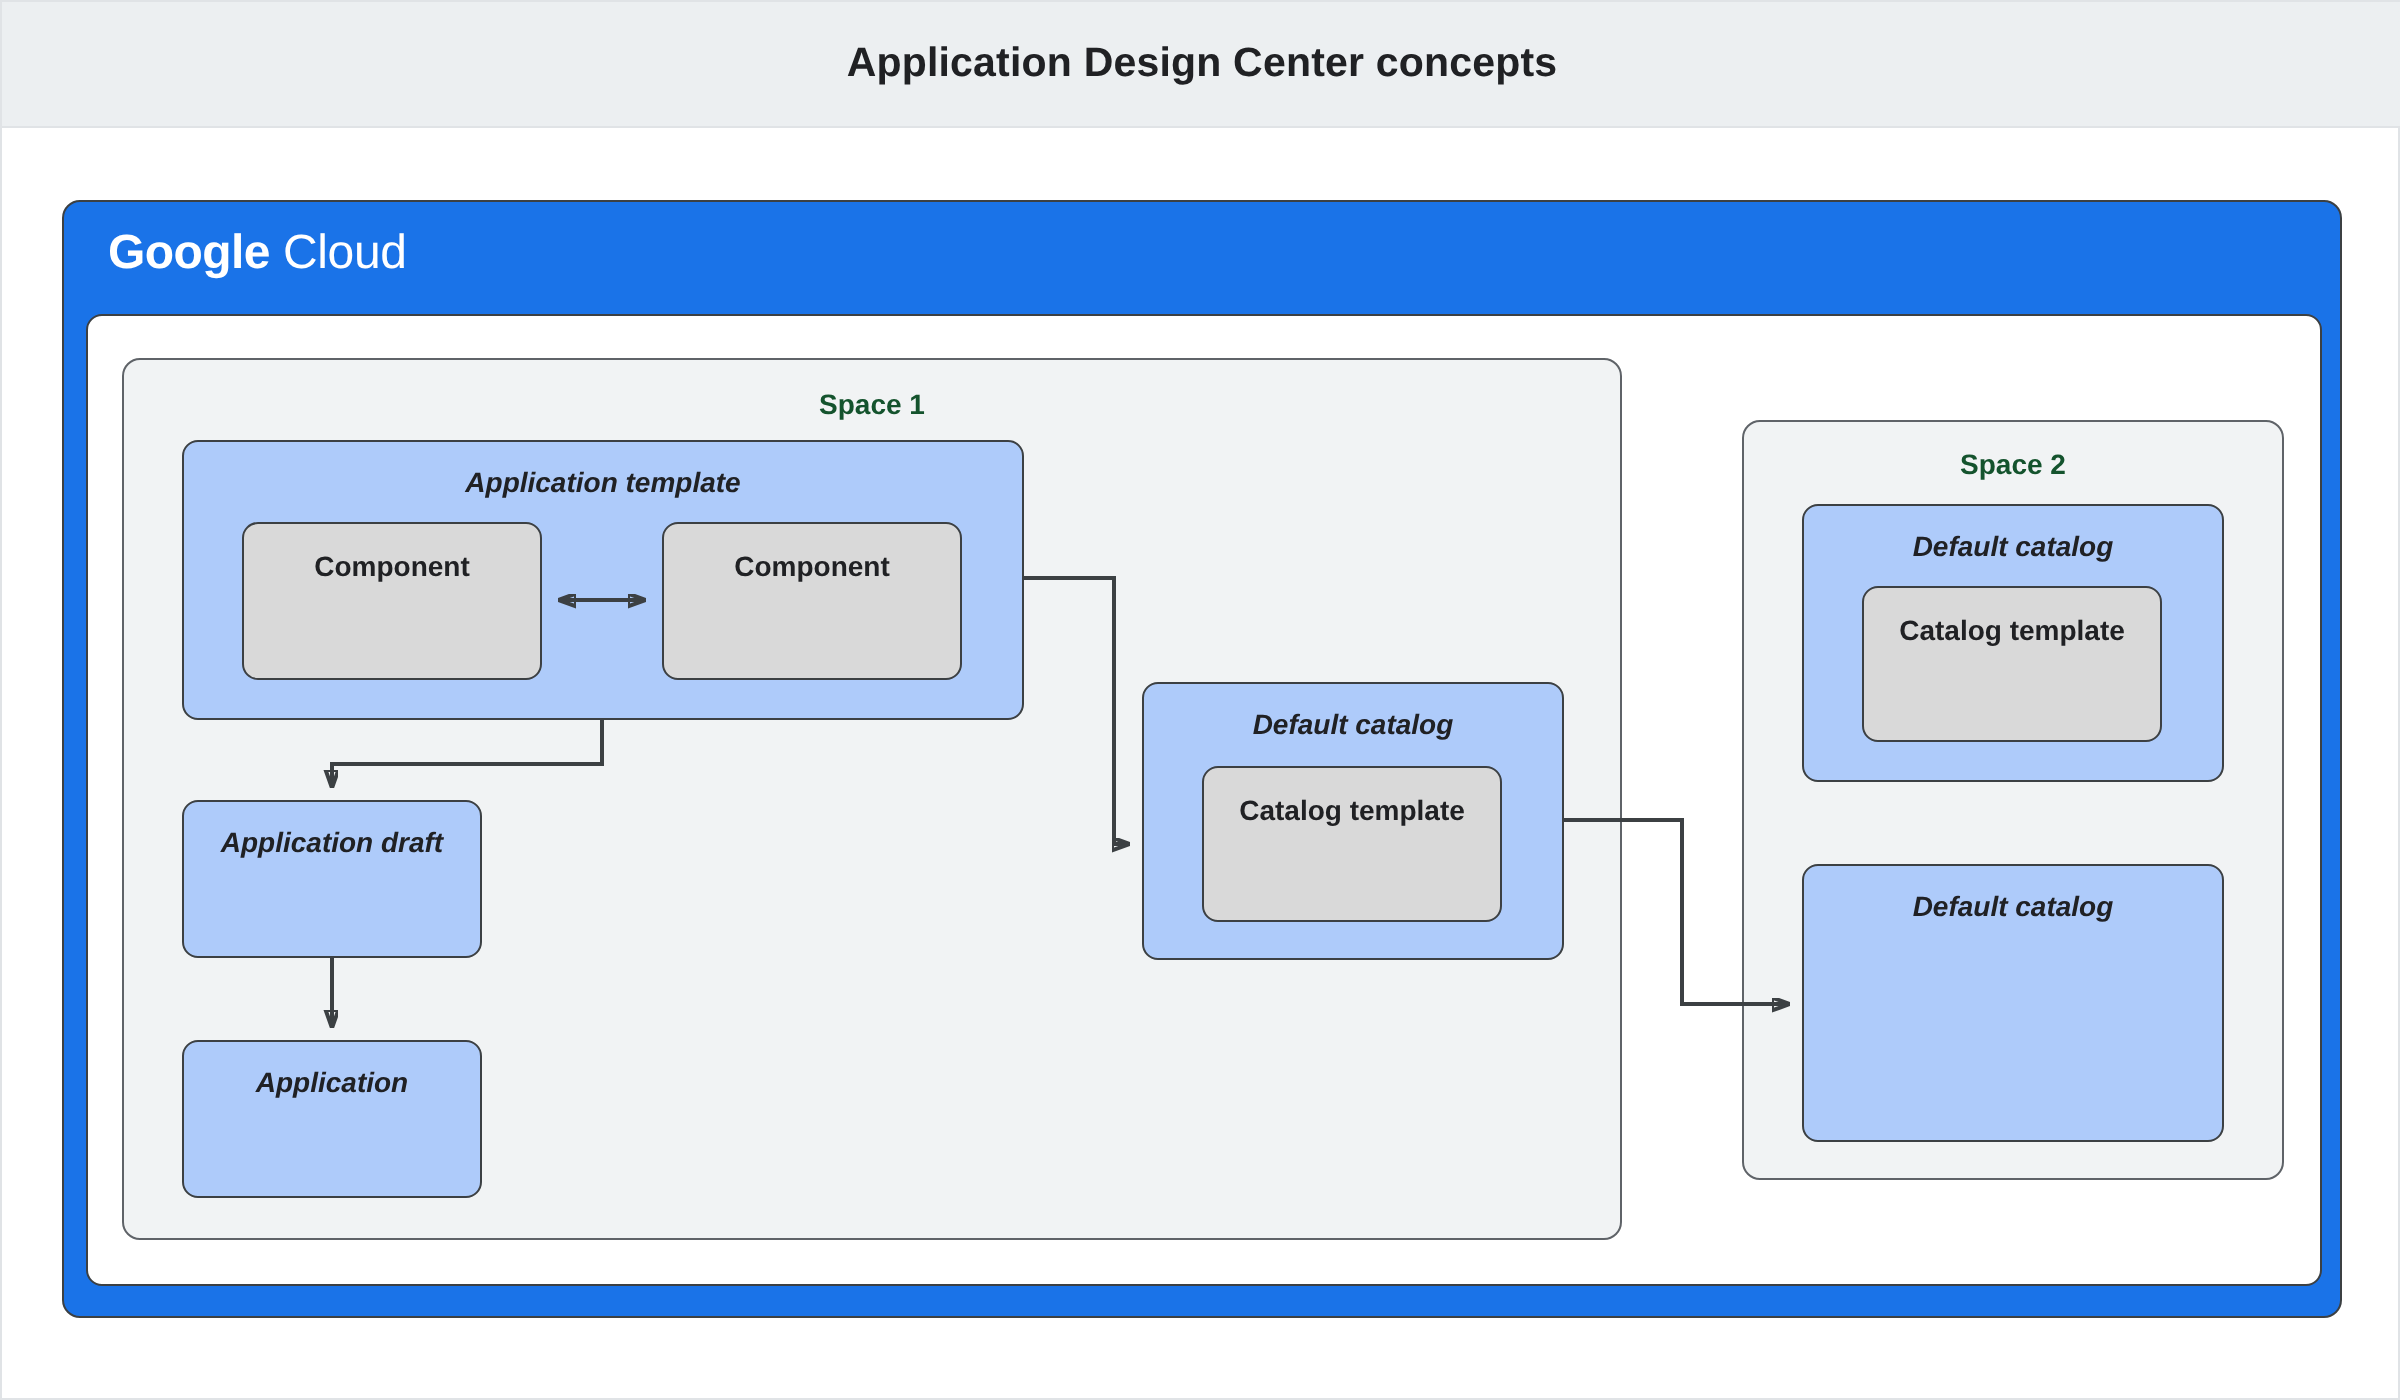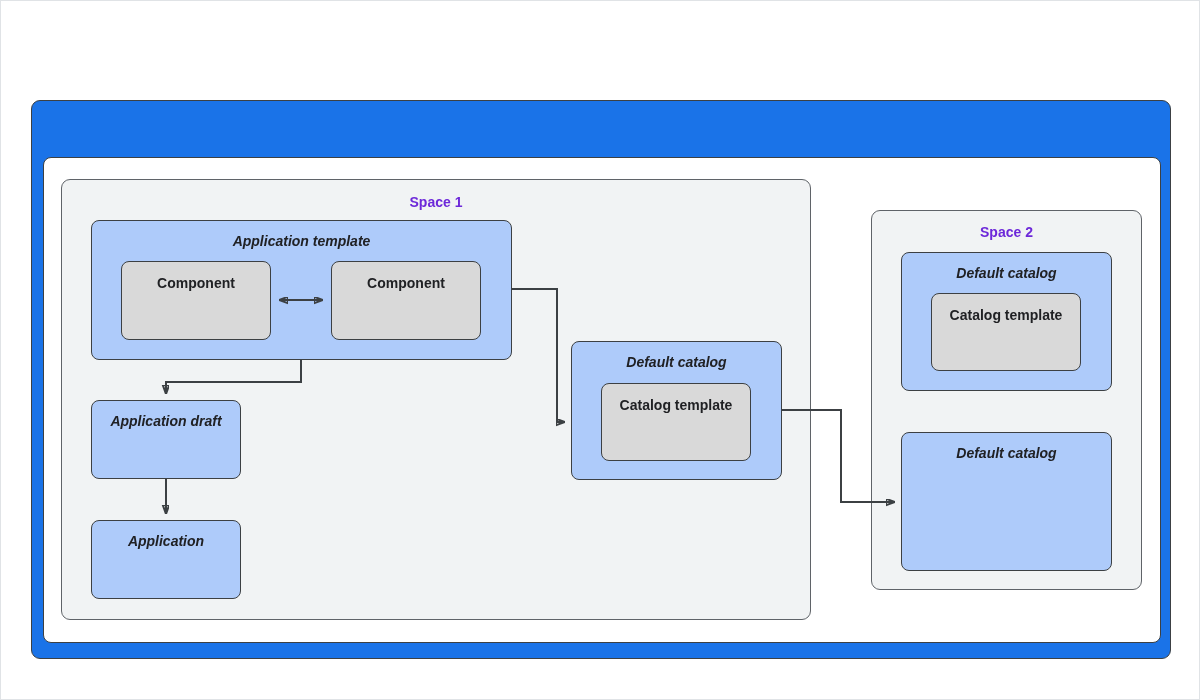--- a/index.html
+++ b/index.html
@@ -79,21 +79,21 @@
     border: 1.6px solid #5f6368;
     border-radius: 9px;
     box-sizing: border-box;
   }
   .space-label {
     position: absolute;
     left: 0; right: 0;
     text-align: center;
     font-size: 14px;
     font-weight: bold;
-    color: #6d28d9;
+    color: #14532d;
   }
   #space-1 { left: 60px; top: 178px; width: 750px; height: 441px; }
   #space-1 .space-label { top: 14px; }
   #space-2 { left: 870px; top: 209px; width: 271px; height: 380px; }
   #space-2 .space-label { top: 13px; }
 
   
   .blue-box {
     position: absolute;
     background: #aecbfa;
@@ -156,22 +156,29 @@
     fill: none;
     stroke: #3c4043;
     stroke-width: 2;
   }
 </style>
 </head>
 <body>
 
 <div id="page">
 
+  <div id="title-bar">
+    <span id="title-text">Application Design Center concepts</span>
+  </div>
 
   <div id="gcp-frame">
+    <div id="gcp-logo">
+      <span class="g-word">Google</span>
+      <span class="c-word">Cloud</span>
+    </div>
     <div id="gcp-inner"></div>
   </div>
 
   <div id="space-1" class="space">
     <div class="space-label">Space 1</div>
   </div>
 
   <div id="application-template" class="blue-box label-top">
     <div class="box-title">Application template</div>
   </div>

